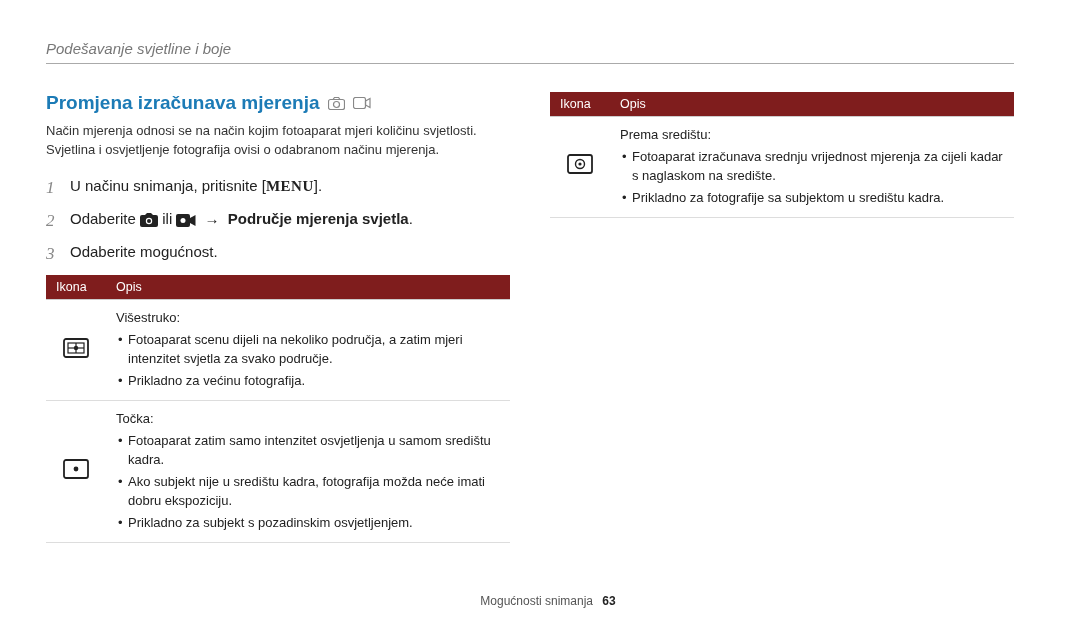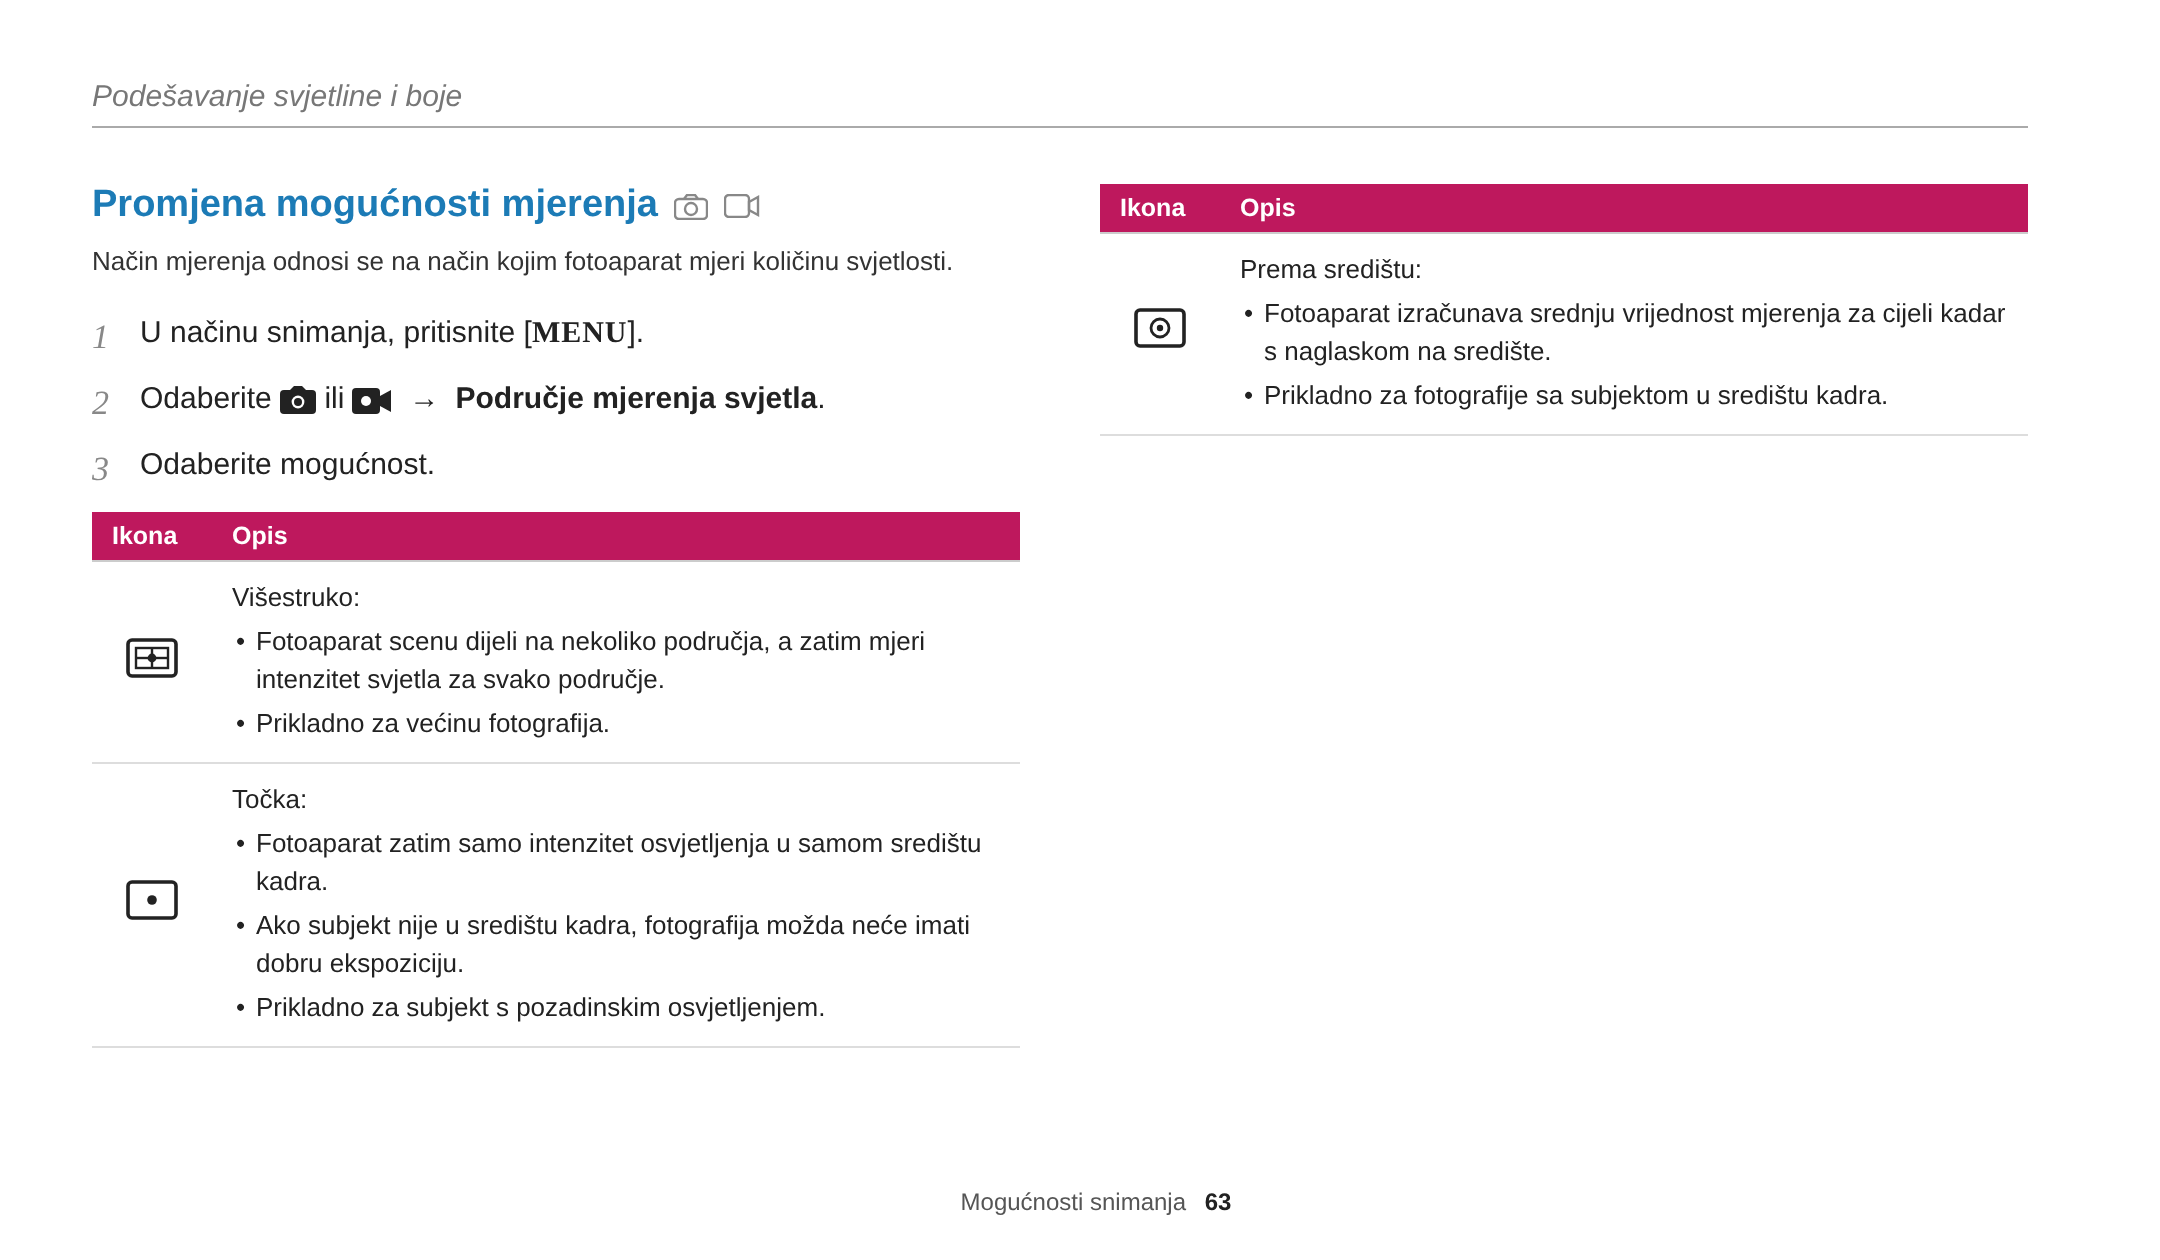--- a/index.html
+++ b/index.html
@@ -53,24 +53,24 @@
   }
   .bold { font-weight: 700; }
   .arrow { margin: 0 4px; }
 
   table.icon-table {
     border-collapse: collapse;
     width: 100%;
     margin-top: 0;
   }
   table.icon-table th {
-    background: #be185d;
+    background: #7f1d1d;
     color: #fff;
     font-size: 12.5px;
-    font-weight: 700;
+    font-weight: 400;
     text-align: left;
     padding: 5px 10px;
     border-bottom: 1px solid #ccc;
   }
   table.icon-table th.icon-col { width: 60px; }
   table.icon-table td {
     border-bottom: 1px solid #ddd;
     padding: 8px 10px;
     font-size: 13px;
     vertical-align: middle;
@@ -101,38 +101,39 @@
 
 <div class="page">
 
   <div class="breadcrumb">Podešavanje svjetline i boje</div>
 
   <div class="columns">
 
     <div class="col">
 
       <div class="heading">
-        <span>Promjena mogućnosti mjerenja</span>
+        <span>Promjena izračunava mjerenja</span>
         <span class="mini-icon">
           <svg width="17" height="13" viewBox="0 0 17 13">
               <rect x="0.5" y="2.5" width="16" height="10" rx="2" fill="none" stroke="#888" stroke-width="1.2"></rect>
               <path d="M5 2.5 L6.5 0.5 L10.5 0.5 L12 2.5" fill="none" stroke="#888" stroke-width="1.2"></path>
               <circle cx="8.5" cy="7.5" r="3" fill="none" stroke="#888" stroke-width="1.2"></circle>
             </svg>
         </span>
         <span class="mini-icon">
           <svg width="18" height="12" viewBox="0 0 18 12">
               <rect x="0.5" y="0.5" width="12" height="11" rx="2" fill="none" stroke="#888" stroke-width="1.2"></rect>
               <path d="M12.5 4 L17 1.5 L17 10.5 L12.5 8 Z" fill="none" stroke="#888" stroke-width="1.2"></path>
             </svg>
         </span>
       </div>
 
       <div class="intro">
         <span>Način mjerenja odnosi se na način kojim fotoaparat mjeri količinu svjetlosti.</span><br>
+        <span>Svjetlina i osvjetljenje fotografija ovisi o odabranom načinu mjerenja.</span>
       </div>
 
       <ol class="steps">
         <li>
           <span class="num">1</span>
           <span>
             <span>U načinu snimanja, pritisnite [</span><span class="menu-btn">MENU</span><span>].</span>
           </span>
         </li>
         <li>

